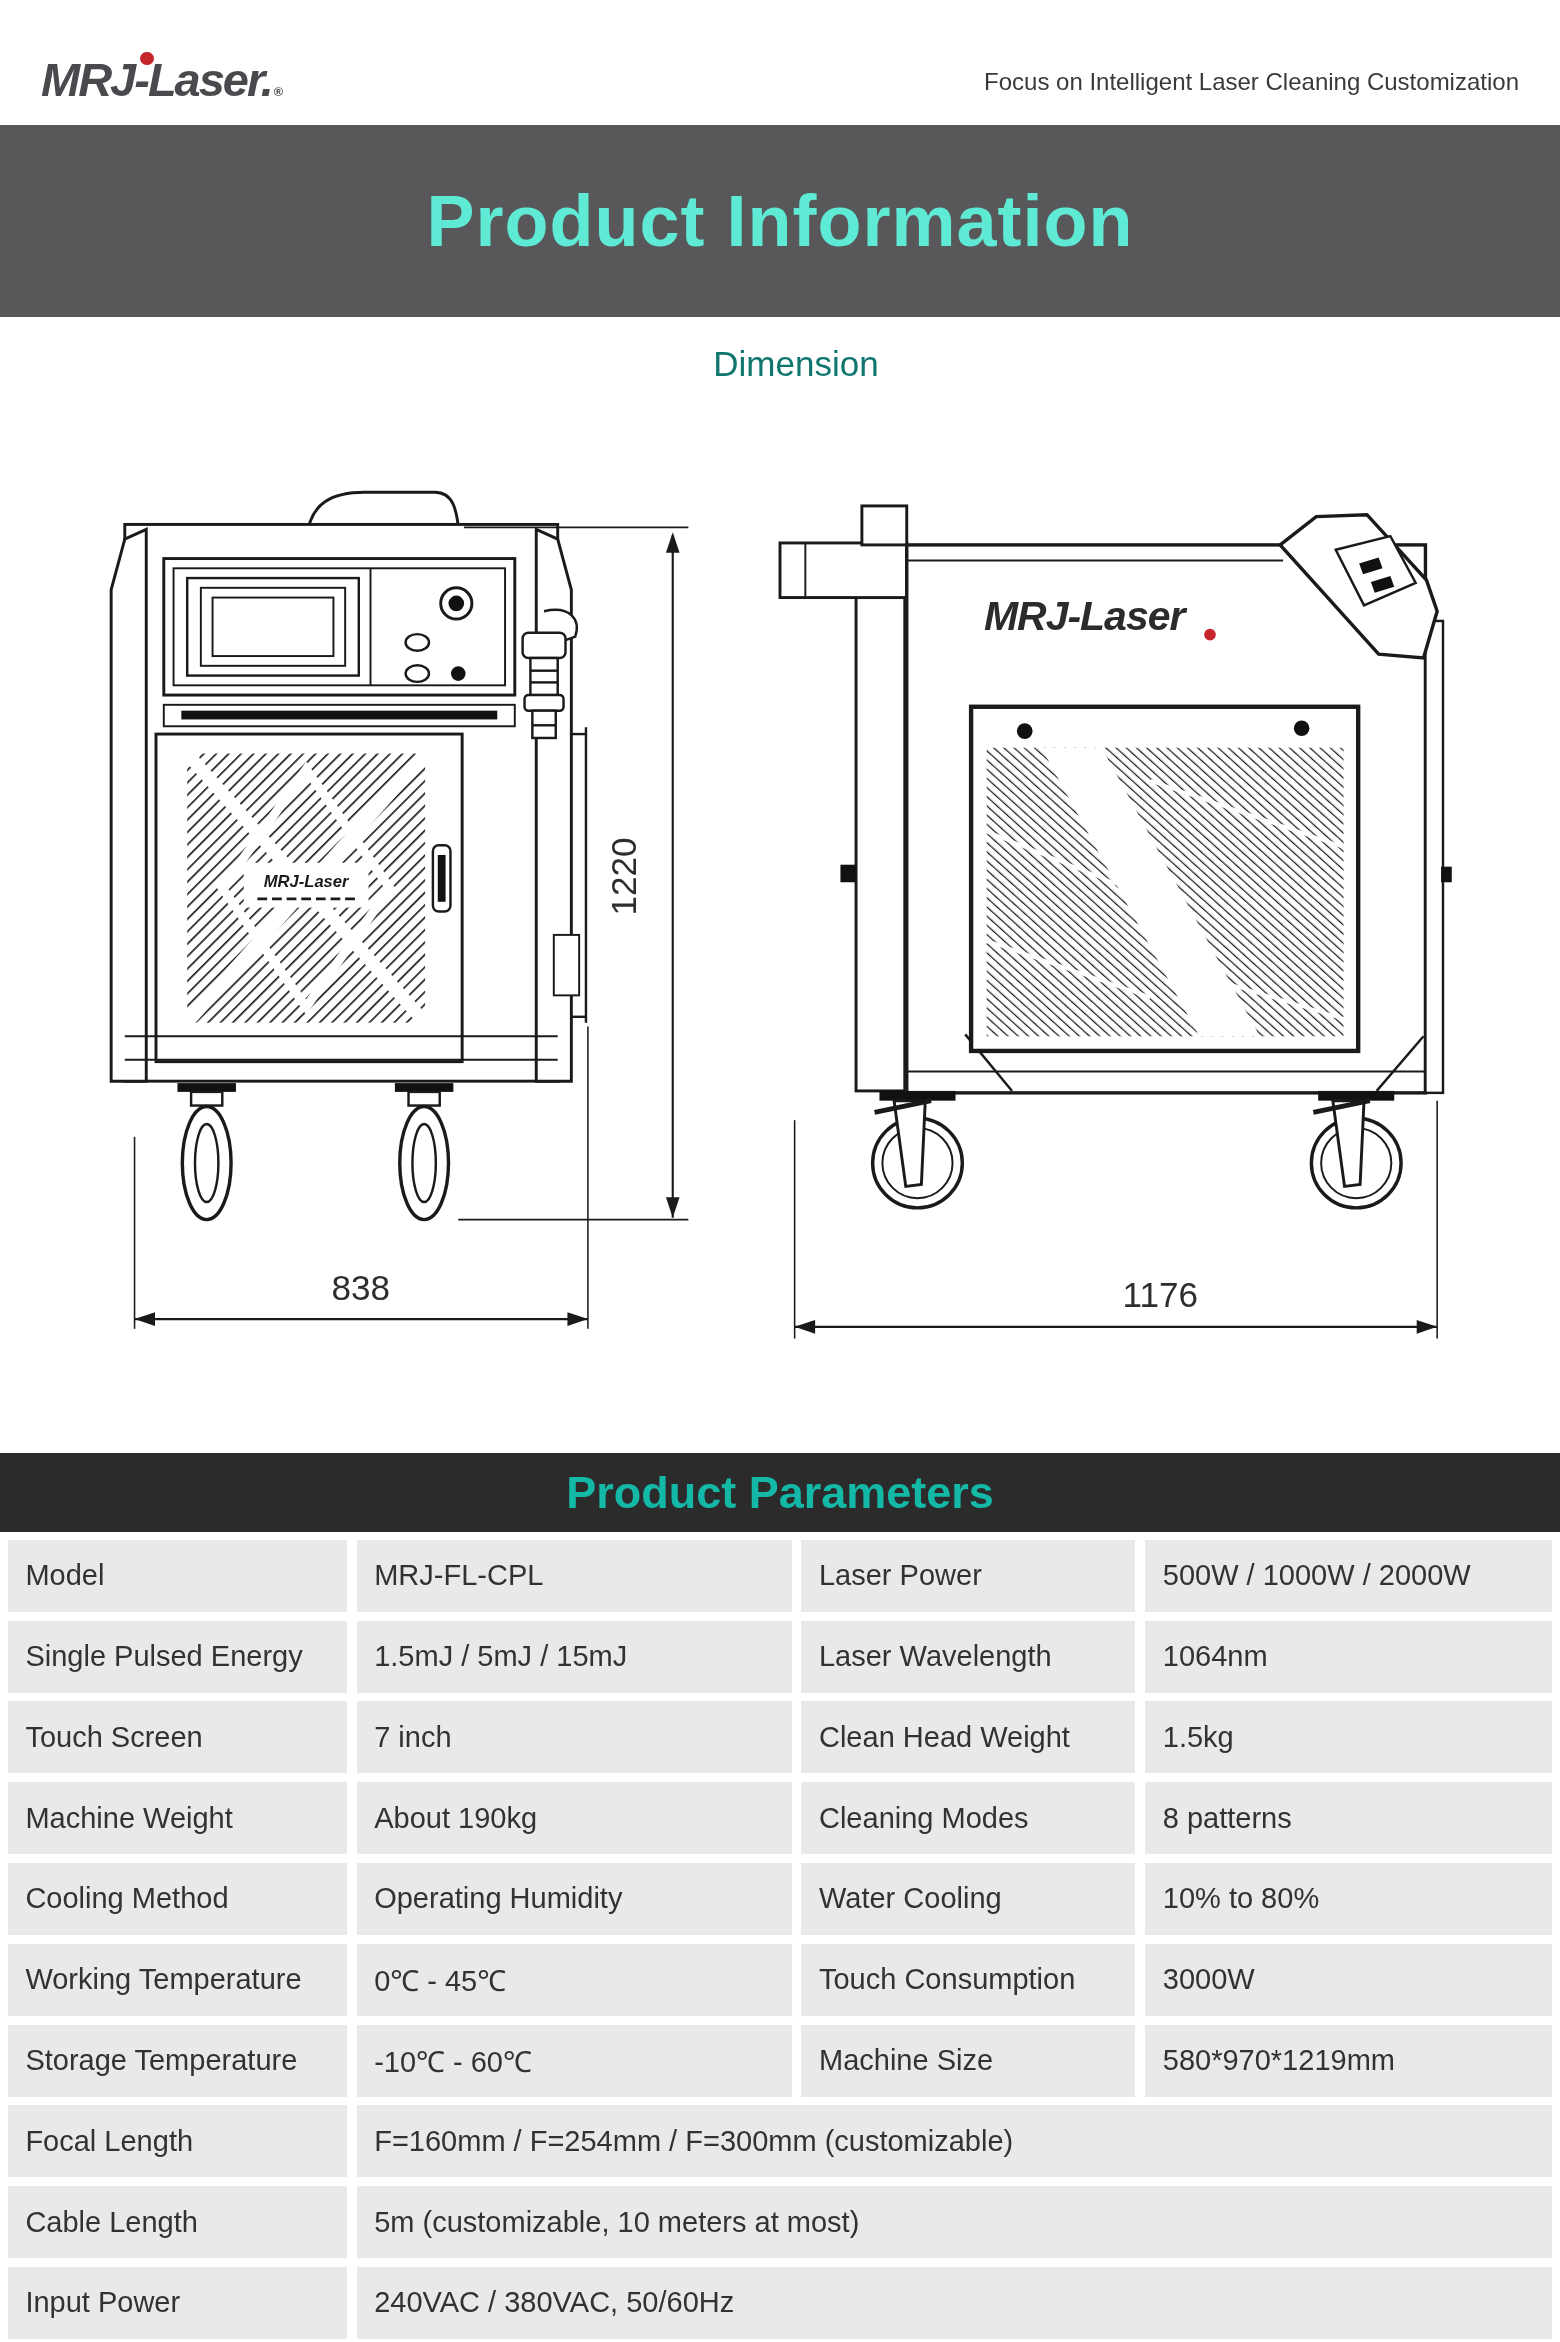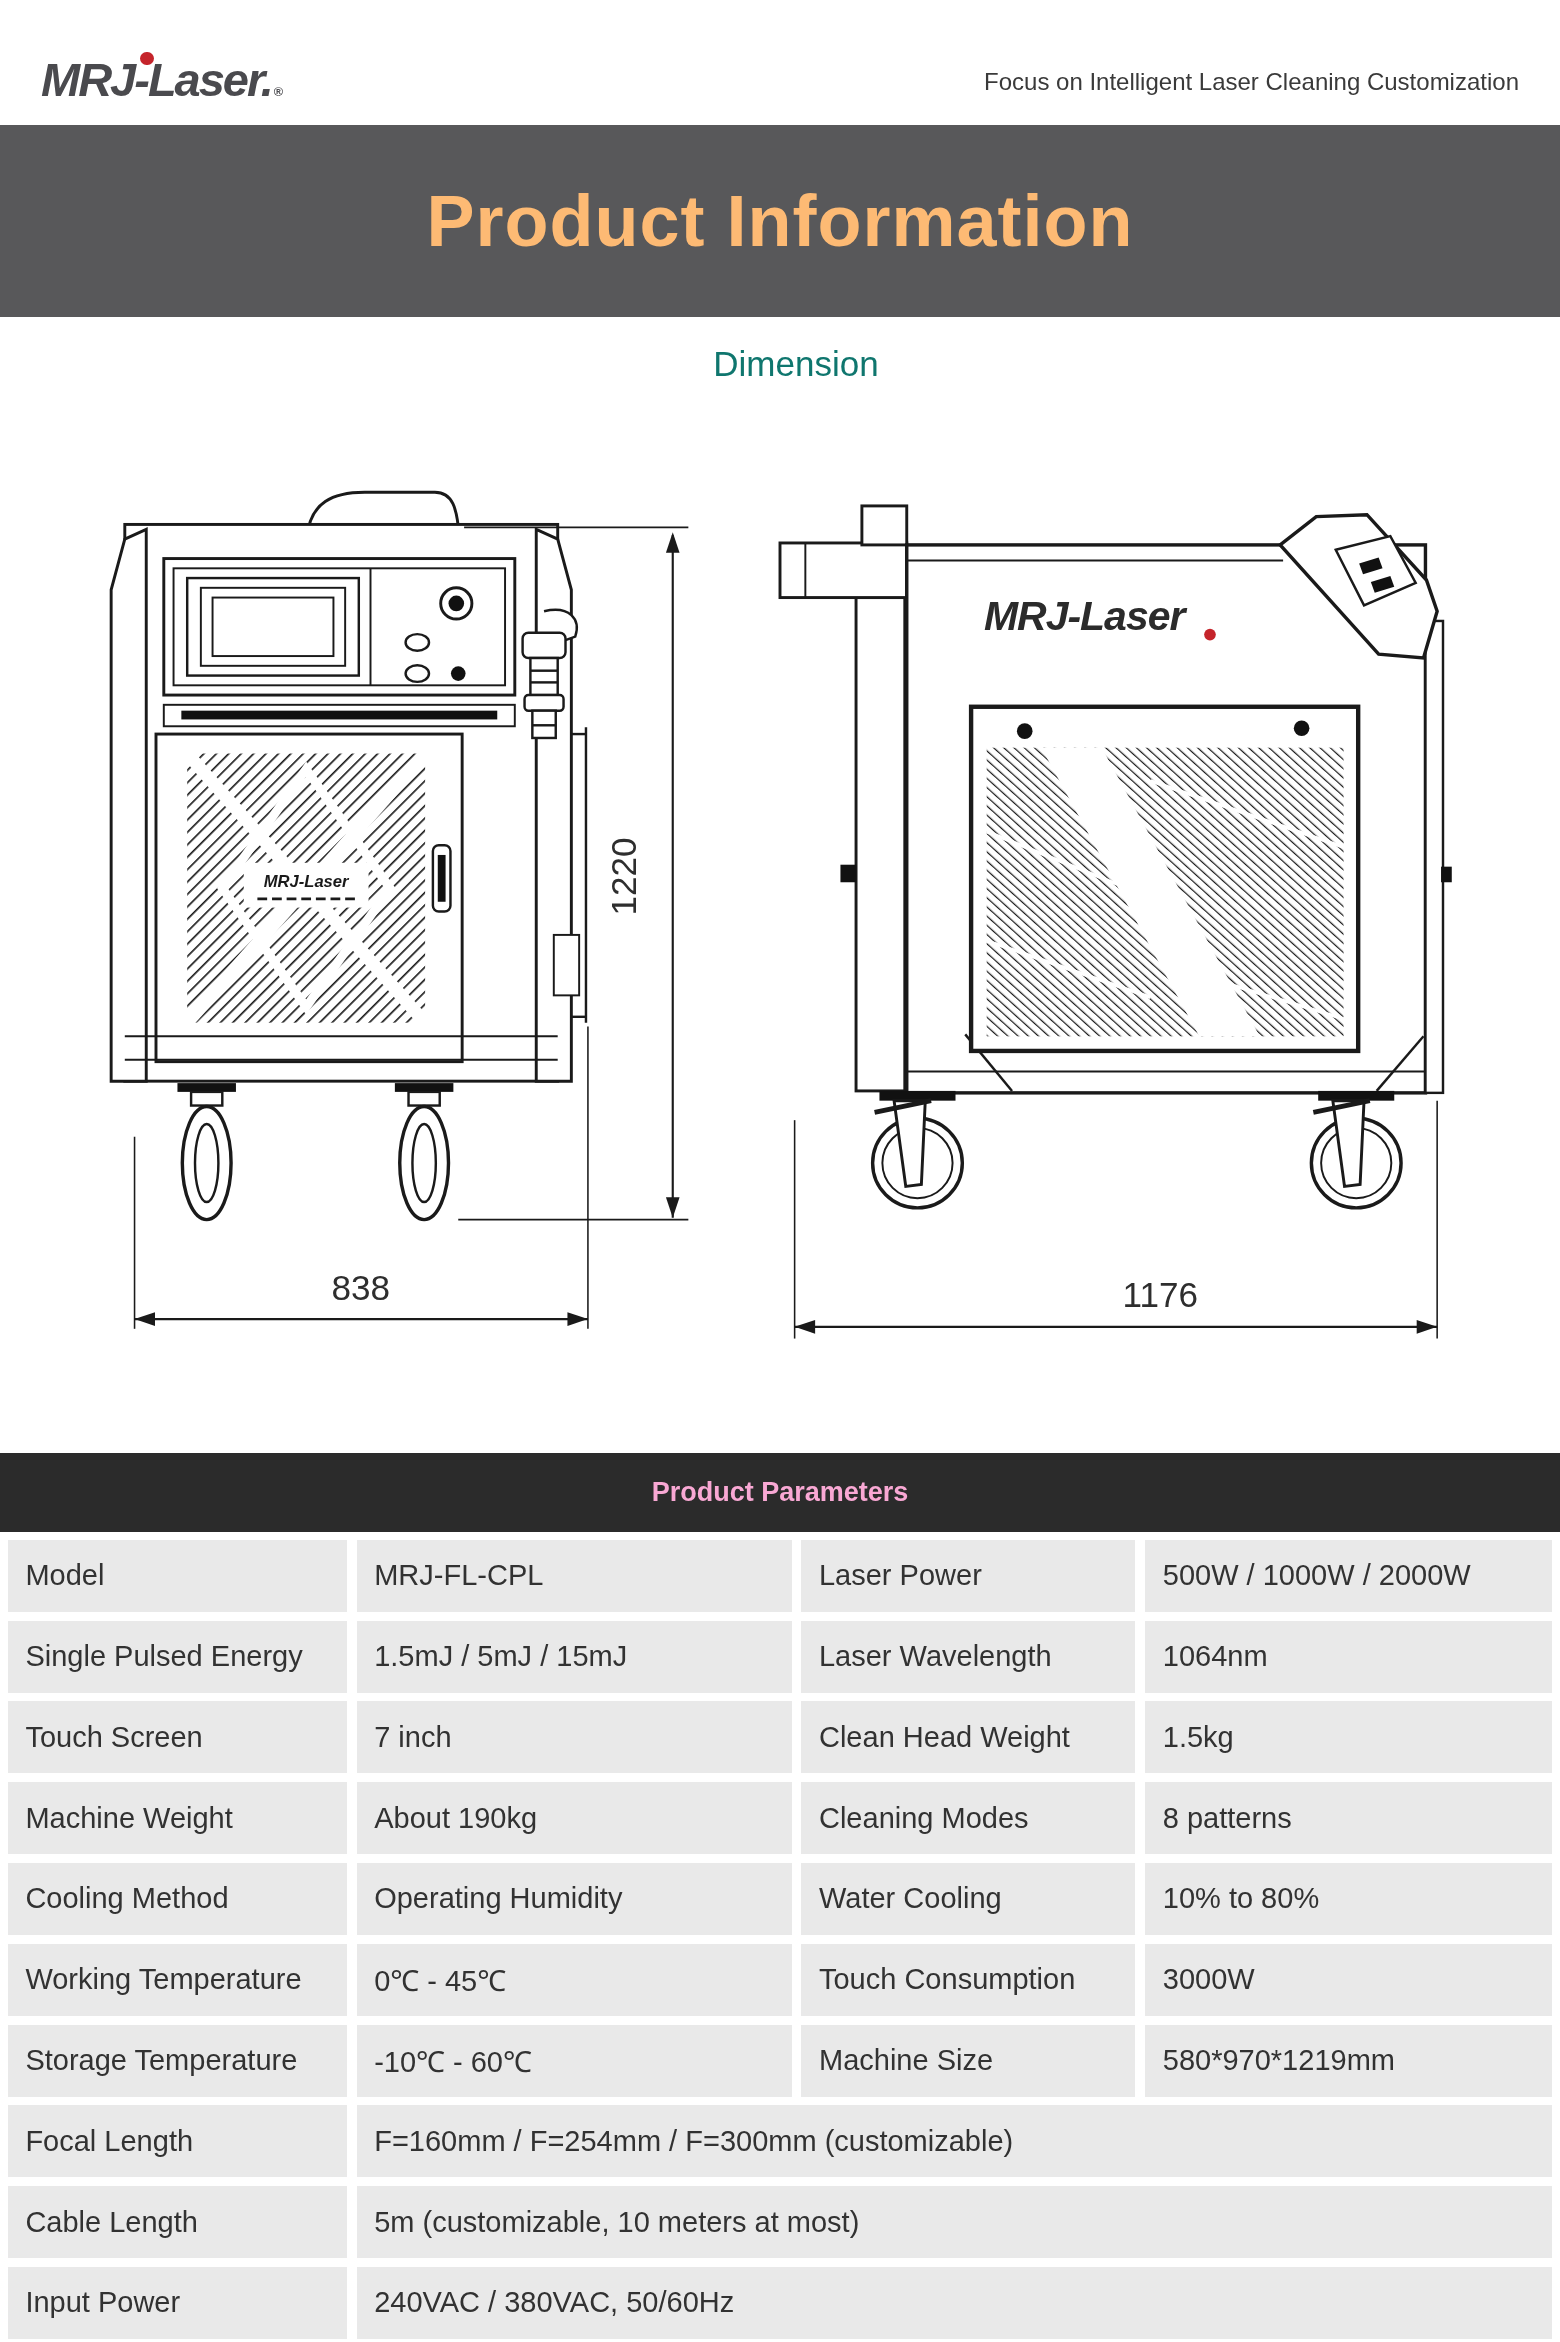--- a/index.html
+++ b/index.html
@@ -8,30 +8,30 @@
   
   .header{height:125px;box-sizing:border-box;display:flex;justify-content:space-between;
           align-items:center;padding:33px 41px 0 41px;border-radius:32px;}
   .logo{position:relative;font-size:47px;font-weight:700;font-style:italic;
         color:#4a4a4e;letter-spacing:-2px;line-height:1;}
   .logo .reg{font-size:12.7px;font-style:normal;vertical-align:baseline;margin-left:2px;color:#4a4a4e;}
   .logo-dot{position:absolute;left:99px;top:-3.9px;width:13.7px;height:13.7px;border-radius:50%;}
   .tagline{font-size:24px;color:#3a3a3a;margin-top:5.9px;}
   
   .banner1{height:192px;display:flex;align-items:center;justify-content:center;}
-  .banner1 .t{color:#fdba74;font-size:72px;font-weight:700;letter-spacing:1px;}
+  .banner1 .t{color:#5eead4;font-size:72px;font-weight:700;letter-spacing:1px;}
   
   .dim-title{height:93px;display:flex;align-items:center;justify-content:center;
              font-size:35px;color:#0f766e;margin-left:32px;}
   
   .drawing{position:relative;height:1043px;}
   .drawing svg{position:absolute;left:0;top:0;}
   
   .banner2{height:79px;display:flex;align-items:center;justify-content:center;}
-  .banner2 .t{color:#f9a8d4;font-size:27px;font-weight:700;}
+  .banner2 .t{color:#14b8a6;font-size:45px;font-weight:700;}
   
   .ptable{display:grid;grid-template-columns:339px 435px 334px 1fr;
           grid-auto-rows:72px;gap:8.8px 9.8px;margin:7.8px;}
   .cell{background:#e9e9e9;display:flex;align-items:center;box-sizing:border-box;
         padding-left:17.6px;font-size:29px;color:#323232;white-space:nowrap;}
   .cell.span{grid-column:2 / -1;text-align:center;}
   text{font-family:"Liberation Sans",sans-serif;}
 </style>
 </head>
 <body>

